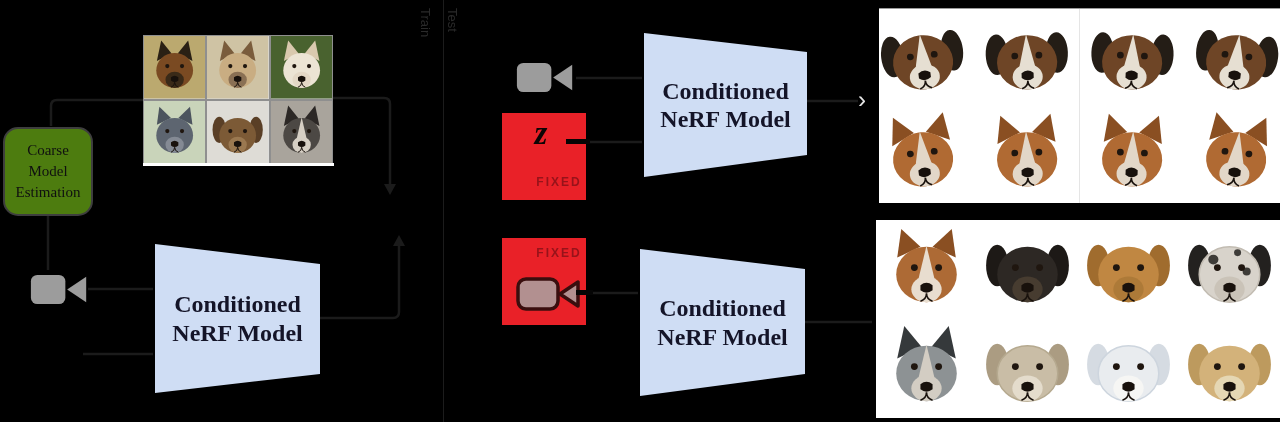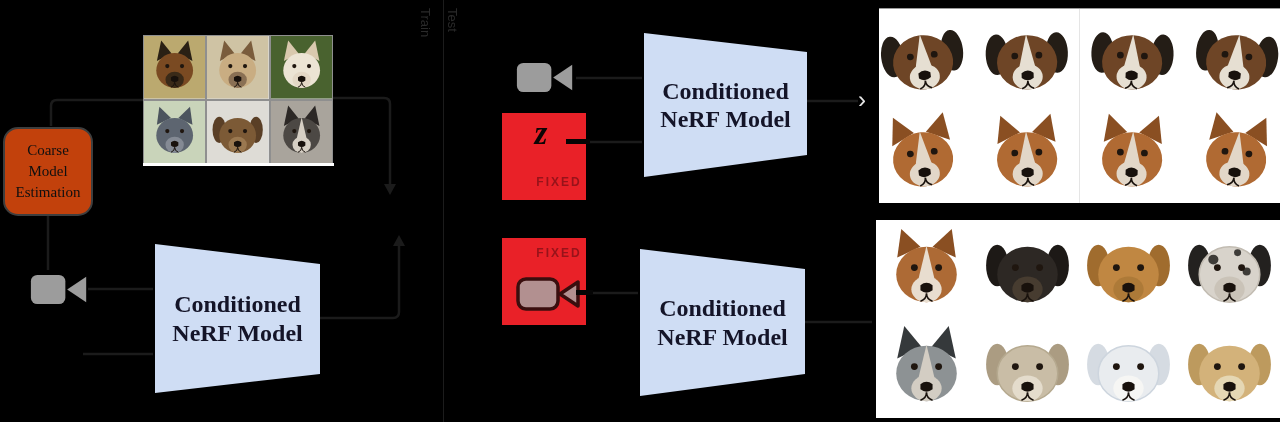--- a/index.html
+++ b/index.html
@@ -13,21 +13,21 @@
   #connectors polygon{fill:#1b1b1b;}
 
   
   #divider{position:absolute;left:443px;top:0;width:1px;height:422px;background:#1c1c1c;}
   .side-label{position:absolute;color:#2a2a2a;font-family:"Liberation Sans",sans-serif;
               font-size:13px;transform:rotate(90deg);transform-origin:left top;white-space:nowrap;}
   #train-label{left:433px;top:8px;}
   #test-label{left:460px;top:8px;}
 
   
-  #coarse-box{position:absolute;left:3px;top:127px;width:90px;height:89px;background:#c2410c;
+  #coarse-box{position:absolute;left:3px;top:127px;width:90px;height:89px;background:#4d7c0f;
               border:2px solid #3e3e3e;border-radius:15px;color:#101010;font-size:15px;
               line-height:1.42;text-align:center;display:flex;flex-direction:column;
               justify-content:center;}
 
   
   #input-grid{position:absolute;left:143px;top:35px;width:190px;height:129px;
               display:grid;grid-template-columns:repeat(3,1fr);grid-template-rows:repeat(2,1fr);
               gap:2px;background:#8f8f8f;border:1px solid #8f8f8f;}
   .dogcell{position:relative;overflow:hidden;background:#ddd;}
   .dogcell svg{position:absolute;inset:0;width:100%;height:100%;}

